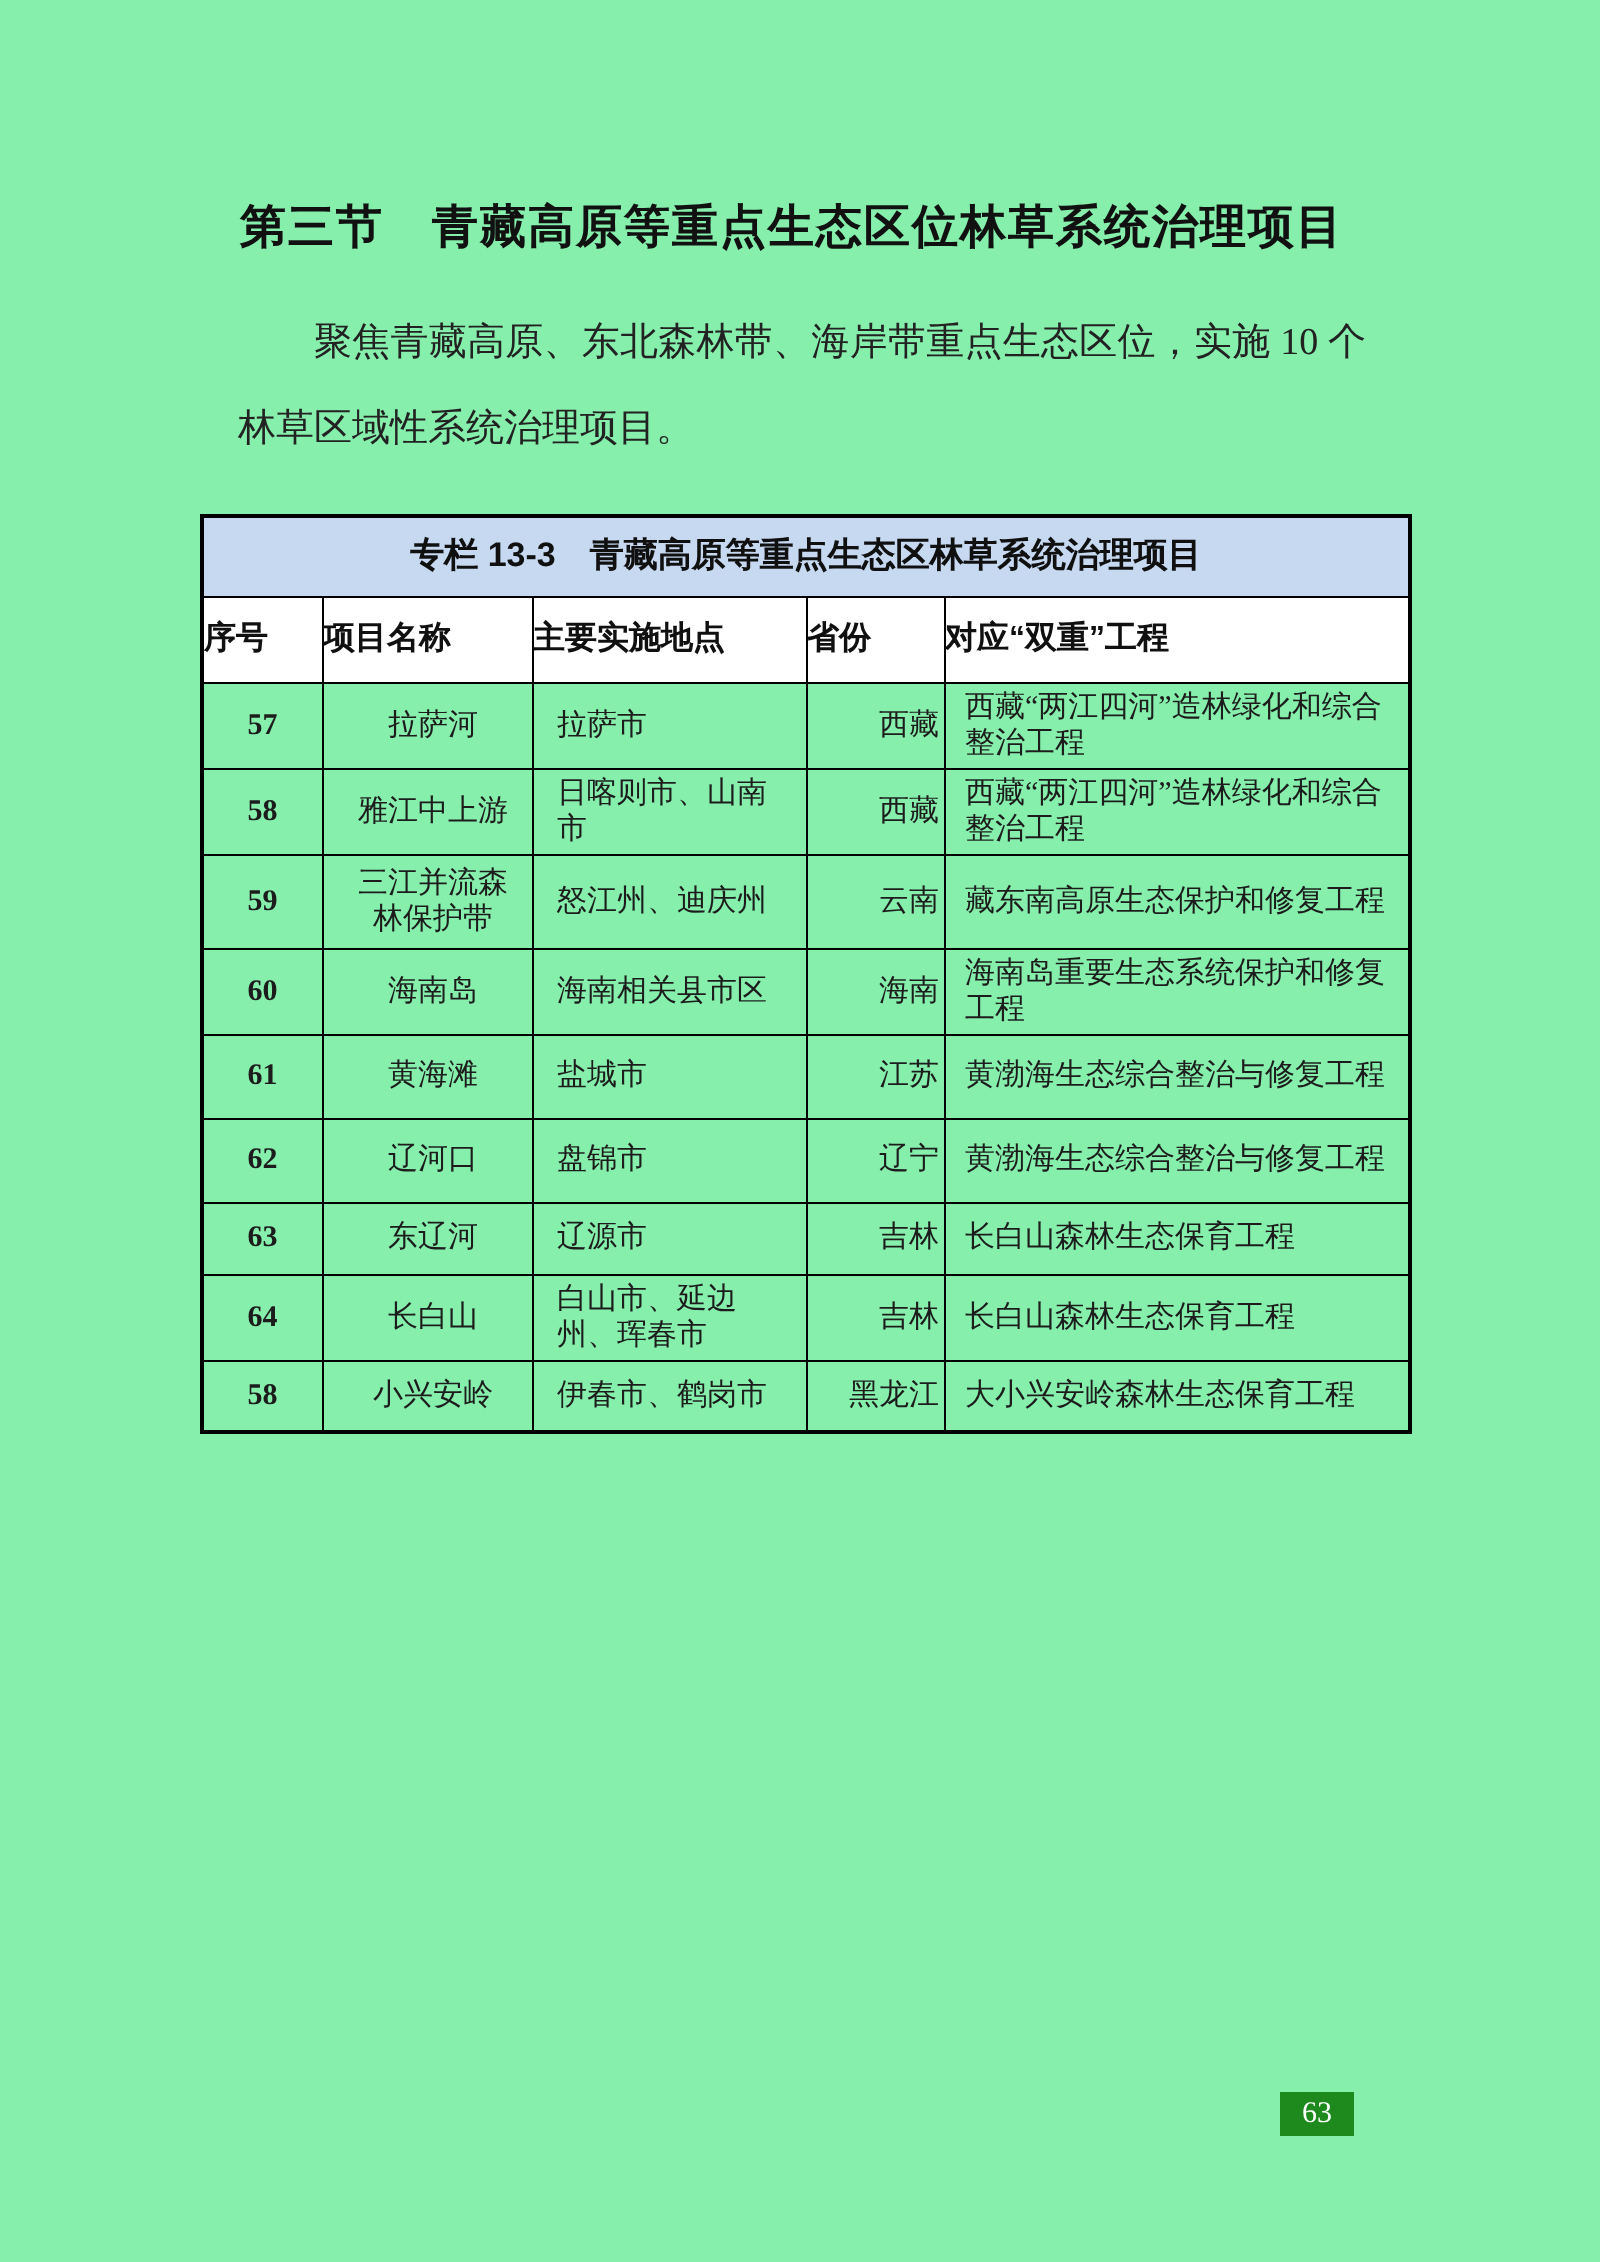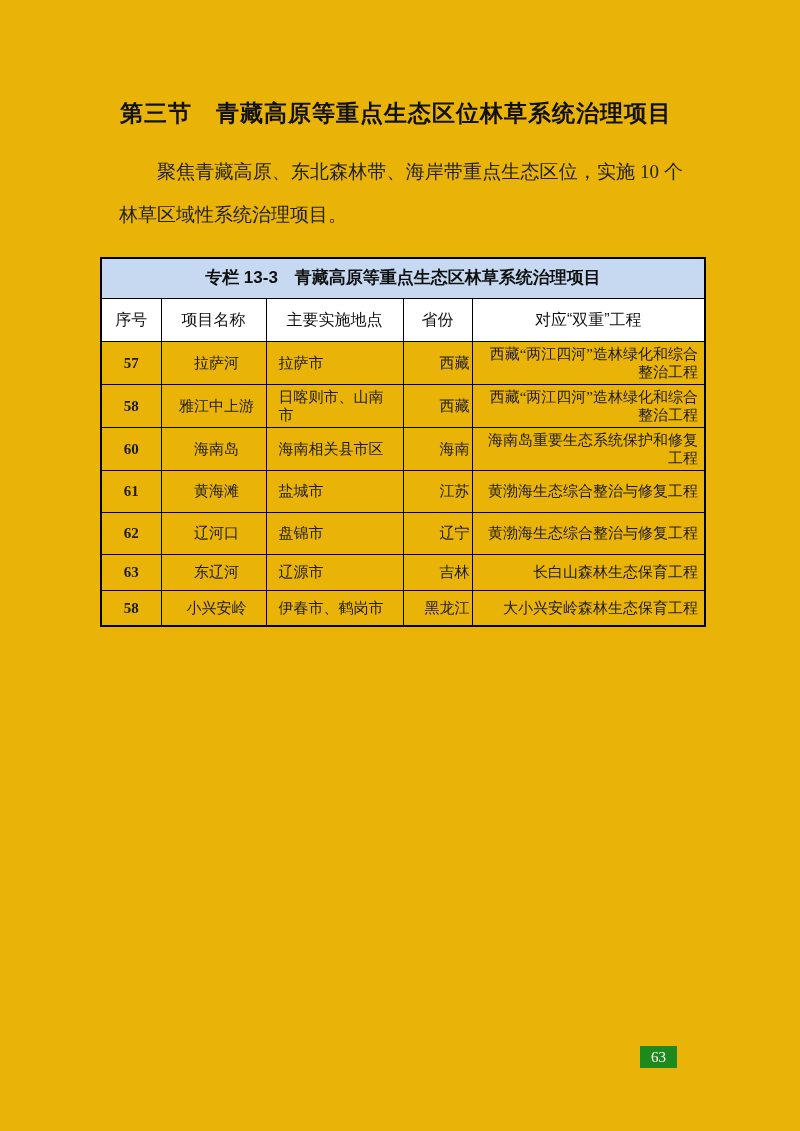--- a/index.html
+++ b/index.html
@@ -8,21 +8,21 @@
     width: 800px;
     height: 1131px;
     position: relative;
     font-family: "Liberation Serif", "DejaVu Serif", serif;
     color: #1a1a1a;
   }
   .page {
     position: absolute;
     left: 0; top: 0;
     width: 800px; height: 1131px;
-    background: #eab308;
+    background: #86efac;
     overflow: hidden;
   }
   .section-title {
     position: absolute;
     left: 120px;
     top: 98px;
     width: 570px;
     font-family: "Liberation Sans", "DejaVu Sans", sans-serif;
     font-weight: bold;
     font-size: 23px;
@@ -63,31 +63,31 @@
     height: 40px;
     font-family: "Liberation Sans", "DejaVu Sans", sans-serif;
     font-weight: bold;
     font-size: 17px;
     text-align: center;
     color: #101010;
   }
   .col-header-row th {
     height: 43px;
     font-family: "Liberation Sans", "DejaVu Sans", sans-serif;
-    font-weight: normal;
+    font-weight: bold;
     font-size: 16px;
-    text-align: center;
+    text-align: left;
     background: #ffffff;
     color: #101010;
   }
   .box-table td.c-no   { text-align: center; font-weight: bold; font-size: 15px; }
   .box-table td.c-name { text-align: center; padding: 3px 6px 3px 12px; }
   .box-table td.c-loc  { text-align: left; padding: 3px 6px 3px 12px; }
   .box-table td.c-prov { text-align: right; padding: 3px 2px; margin-top: 48px; }
-  .box-table td.c-proj { text-align: right; padding: 3px 6px 3px 10px; }
+  .box-table td.c-proj { text-align: left; padding: 3px 6px 3px 10px; }
   tr.r1 { height: 36px; }
   tr.r2 { height: 42px; }
   tr.r3 { height: 47px; }
   .table-note {
     position: absolute;
     left: 120px;
     top: 760px;
     width: 570px;
     font-size: 14.5px;
     letter-spacing: 0.5px;
@@ -143,20 +143,27 @@
         <td class="c-prov">西藏</td>
         <td class="c-proj">西藏“两江四河”造林绿化和综合整治工程</td>
       </tr>
       <tr class="r2">
         <td class="c-no">58</td>
         <td class="c-name">雅江中上游</td>
         <td class="c-loc">日喀则市、山南市</td>
         <td class="c-prov">西藏</td>
         <td class="c-proj">西藏“两江四河”造林绿化和综合整治工程</td>
       </tr>
+      <tr class="r3">
+        <td class="c-no">59</td>
+        <td class="c-name">三江并流森林保护带</td>
+        <td class="c-loc">怒江州、迪庆州</td>
+        <td class="c-prov">云南</td>
+        <td class="c-proj">藏东南高原生态保护和修复工程</td>
+      </tr>
       <tr class="r2">
         <td class="c-no">60</td>
         <td class="c-name">海南岛</td>
         <td class="c-loc">海南相关县市区</td>
         <td class="c-prov">海南</td>
         <td class="c-proj">海南岛重要生态系统保护和修复工程</td>
       </tr>
       <tr class="r2">
         <td class="c-no">61</td>
         <td class="c-name">黄海滩</td>
@@ -171,20 +178,27 @@
         <td class="c-prov">辽宁</td>
         <td class="c-proj">黄渤海生态综合整治与修复工程</td>
       </tr>
       <tr class="r1">
         <td class="c-no">63</td>
         <td class="c-name">东辽河</td>
         <td class="c-loc">辽源市</td>
         <td class="c-prov">吉林</td>
         <td class="c-proj">长白山森林生态保育工程</td>
       </tr>
+      <tr class="r2">
+        <td class="c-no">64</td>
+        <td class="c-name">长白山</td>
+        <td class="c-loc">白山市、延边州、珲春市</td>
+        <td class="c-prov">吉林</td>
+        <td class="c-proj">长白山森林生态保育工程</td>
+      </tr>
       <tr class="r1">
         <td class="c-no">58</td>
         <td class="c-name">小兴安岭</td>
         <td class="c-loc">伊春市、鹤岗市</td>
         <td class="c-prov">黑龙江</td>
         <td class="c-proj">大小兴安岭森林生态保育工程</td>
       </tr>
     </tbody>
   </table>
 

